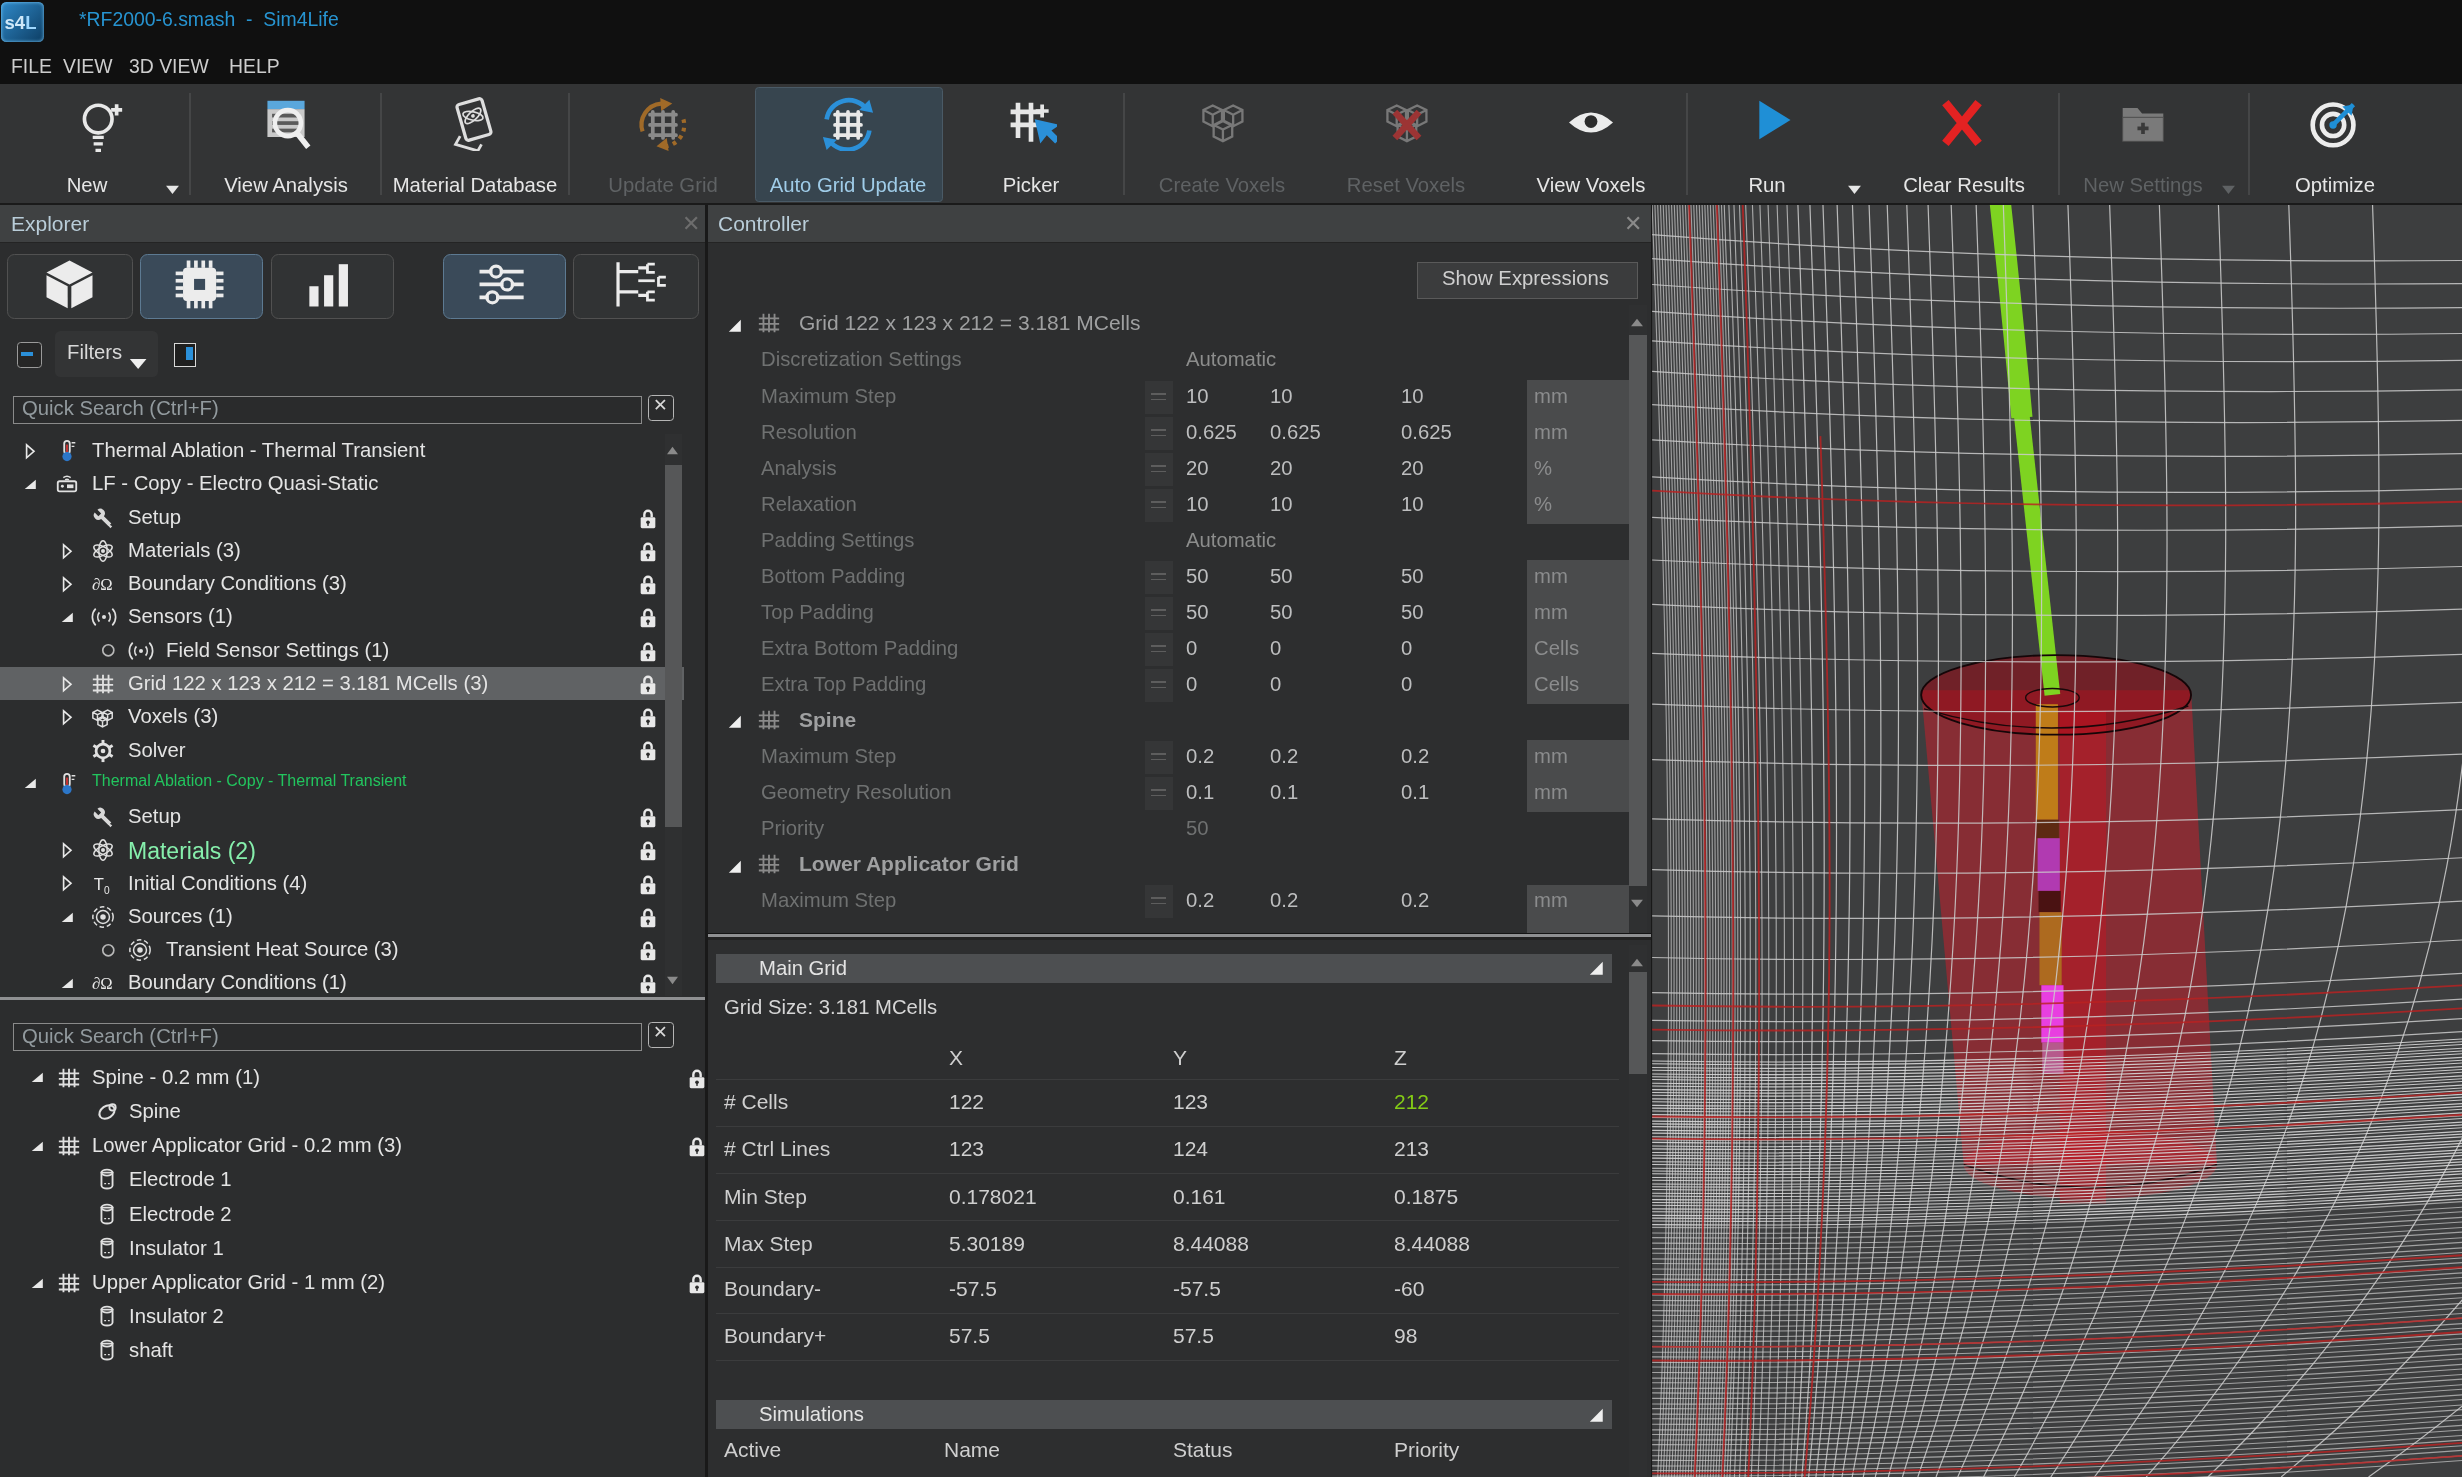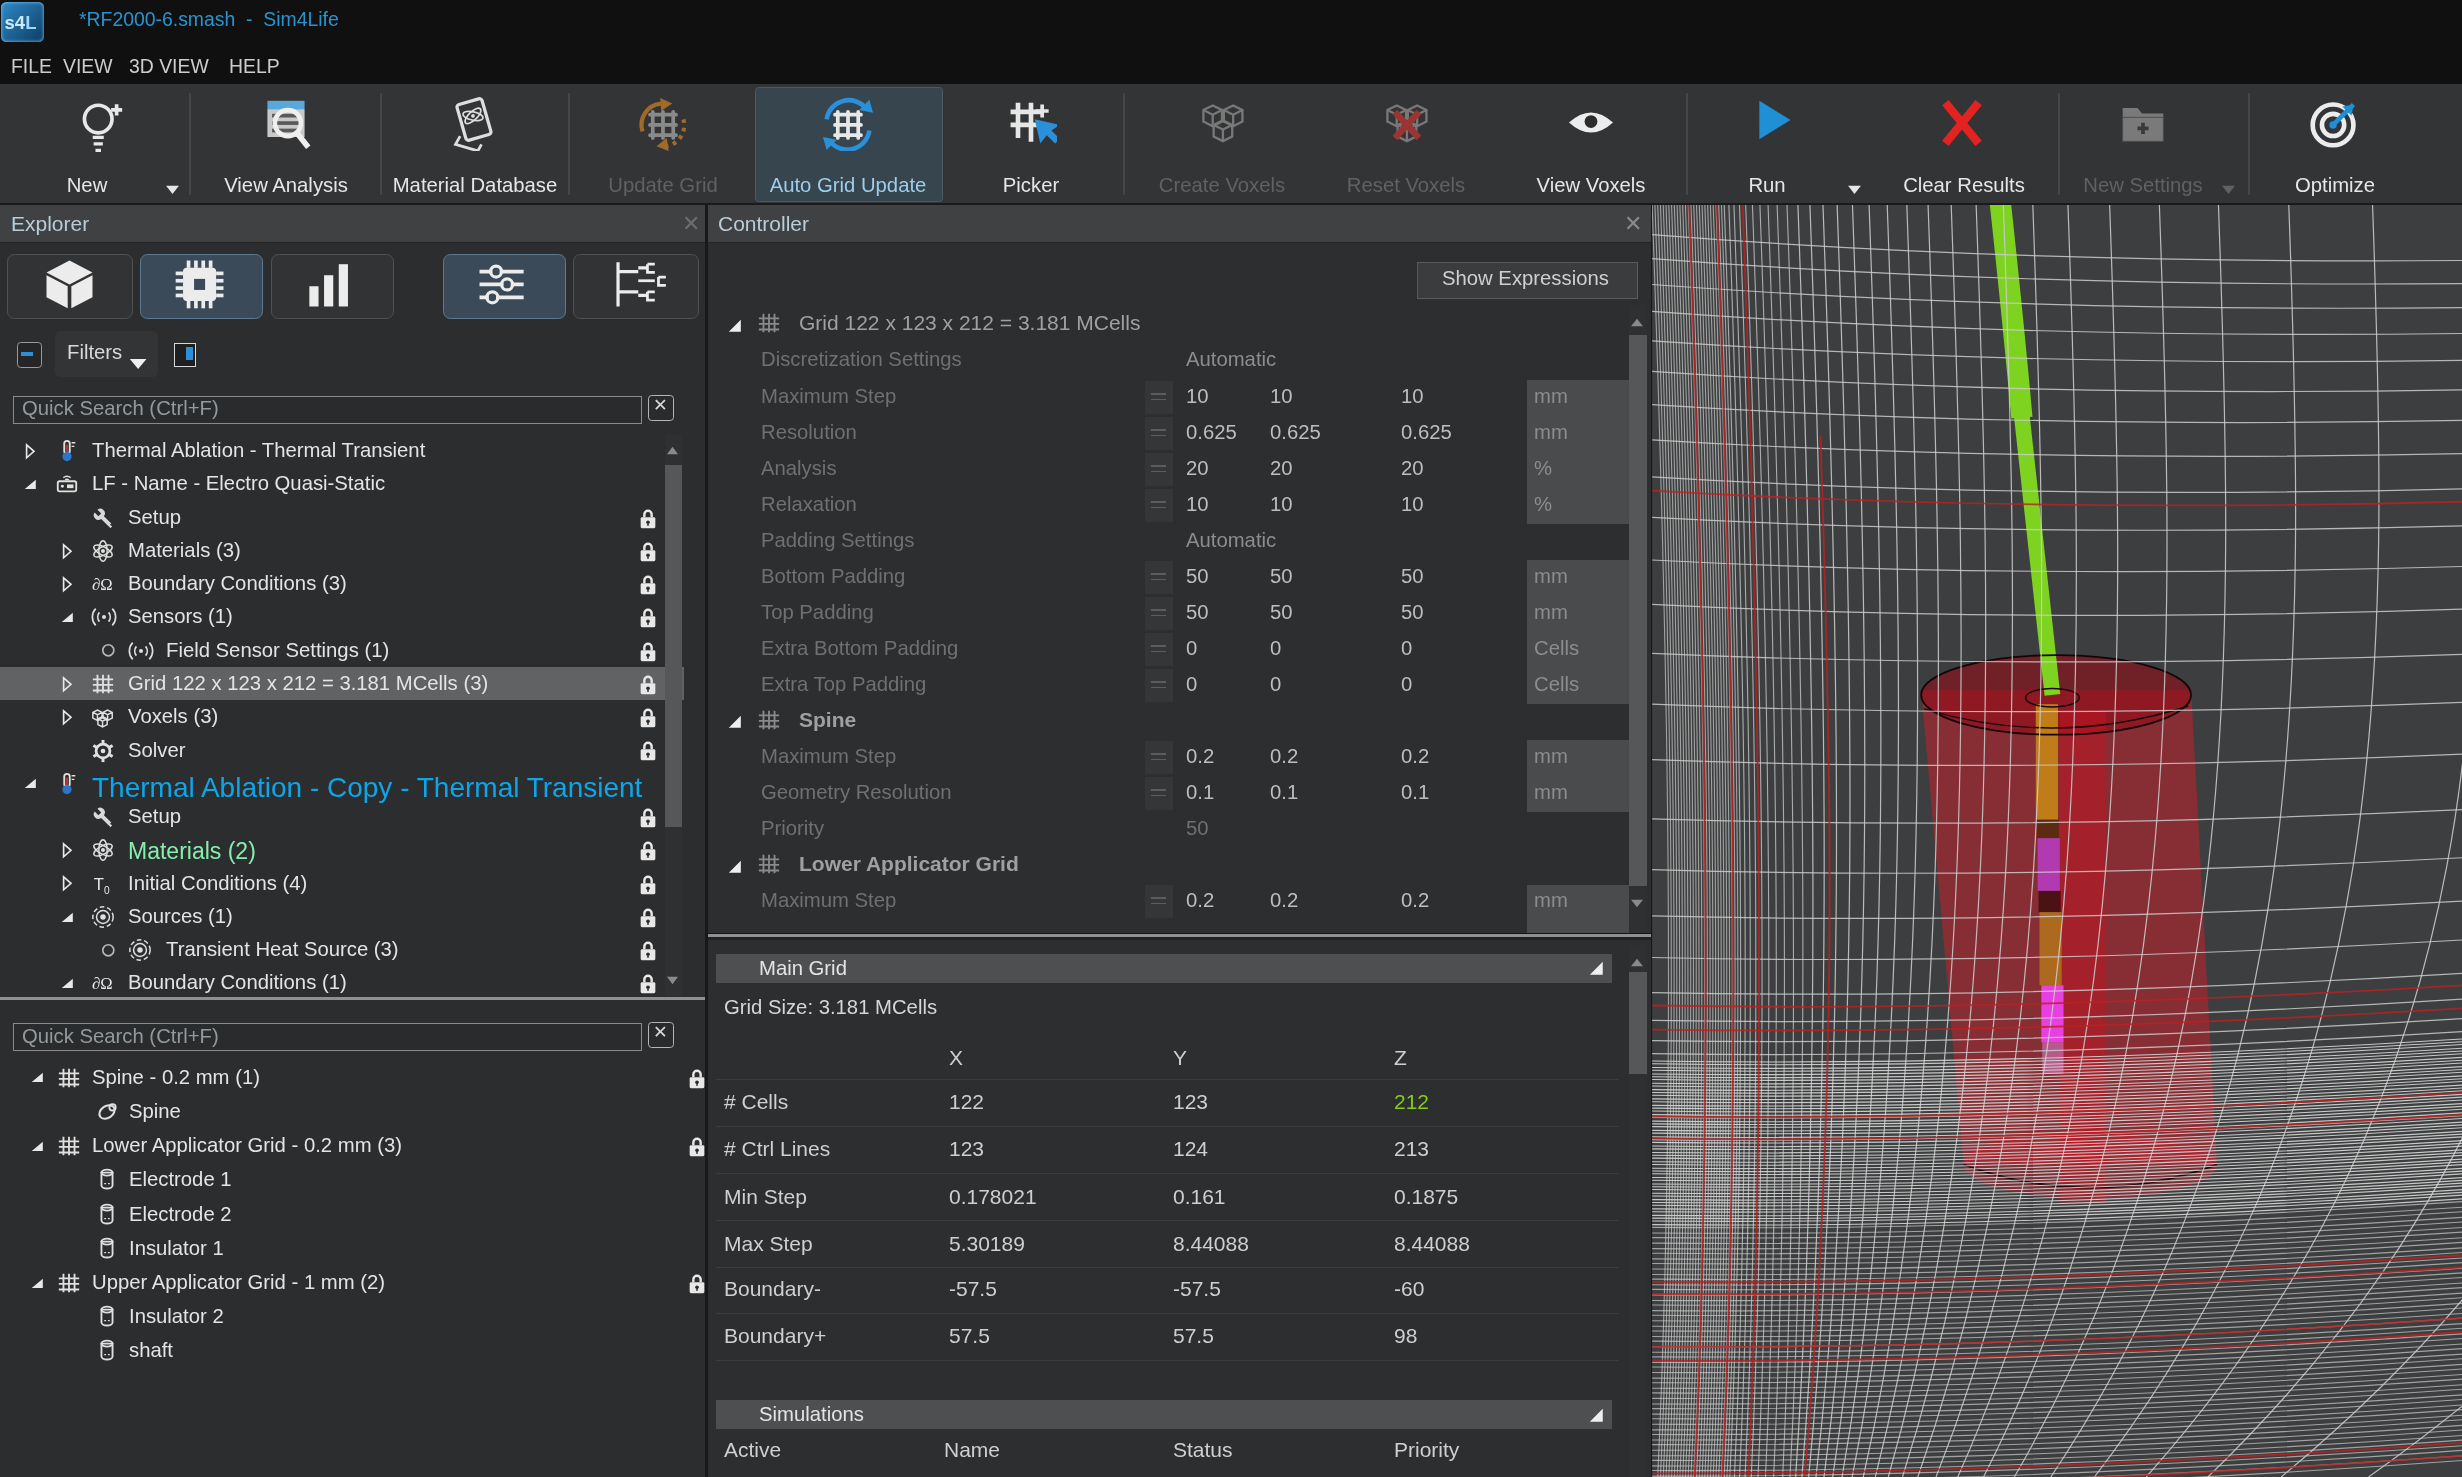--- a/index.html
+++ b/index.html
@@ -199,21 +199,21 @@
     <div class="txt" style="left:92px;top:439px;font-size:20.3px;color:#e4e4e4">Thermal Ablation - Thermal Transient</div>
     <div class="abs" style="left:22px;top:476px"><svg width="16.6" height="16.6" viewBox="0 0 18 18">
         <path d="M15 4 L15 14 L3 14z" fill="#e8e8e8"></path>
       </svg></div>
     <div class="abs" style="left:55px;top:472px"><svg width="24" height="24" viewBox="0 0 26 26" style="">
         <rect x="3" y="10" width="20" height="11" rx="2" fill="none" stroke="#e0e0e0" stroke-width="2"></rect>
 <circle cx="8" cy="15.5" r="1.6" fill="#e0e0e0"></circle>
         <rect x="13" y="13.5" width="7" height="4" fill="#e0e0e0"></rect>
 <path d="M9 6 q4 -3 8 0 M11 8.5 q2 -1.5 4 0" stroke="#e0e0e0" stroke-width="1.6" fill="none"></path>
       </svg></div>
-    <div class="txt" style="left:92px;top:472px;font-size:20.3px;color:#e4e4e4">LF - Name - Electro Quasi-Static</div>
+    <div class="txt" style="left:92px;top:472px;font-size:20.3px;color:#e4e4e4">LF - Copy - Electro Quasi-Static</div>
     <div class="abs" style="left:91px;top:506px"><svg width="24" height="24" viewBox="0 0 26 26" style="">
         <path d="M7 4 l4 4 -3 3 -4 -4 a5 5 0 0 0 7 7 l8 8 3 -3 -8 -8 a5 5 0 0 0 -7 -7z" fill="#d8d8d8"></path>
 <path d="M16 18 l5 6 2 -2z" fill="#d8d8d8"></path>
       </svg></div>
     <div class="txt" style="left:128px;top:506px;font-size:20.3px;color:#e4e4e4">Setup</div>
     <div class="abs" style="left:637px;top:507px"><svg width="22" height="24" viewBox="0 0 24 26" style="">
         <rect x="4" y="11" width="16" height="12" rx="1.5" fill="#e8e8e8"></rect>
 <path d="M8 11 v-3 a4 4 0 0 1 8 0 v3" fill="none" stroke="#e8e8e8" stroke-width="2.6"></path>
 <circle cx="12" cy="16.5" r="2" fill="#2c2c2c"></circle>
         <rect x="11.2" y="17" width="1.6" height="3.5" fill="#2c2c2c"></rect>
@@ -323,21 +323,21 @@
       </svg></div>
     <div class="abs" style="left:22px;top:775px"><svg width="16.6" height="16.6" viewBox="0 0 18 18">
         <path d="M15 4 L15 14 L3 14z" fill="#e8e8e8"></path>
       </svg></div>
     <div class="abs" style="left:55px;top:772px"><svg width="24" height="24" viewBox="0 0 26 26" style="">
         <rect x="10" y="2" width="6" height="14" rx="3" fill="none" stroke="#e0e0e0" stroke-width="2"></rect>
 <rect x="12" y="6" width="2" height="9" fill="#cc3333"></rect>
 <circle cx="13" cy="19" r="5" fill="#2c76c8"></circle>
         <path d="M18 4h4M18 8h3" stroke="#e0e0e0" stroke-width="1.5"></path>
       </svg></div>
-    <div class="txt" style="left:92px;top:772px;font-size:28px;color:#0ea5e9">Thermal Ablation - Copy - Thermal Transient</div>
+    <div class="txt" style="left:92px;top:772px;font-size:16px;color:#22c55e">Thermal Ablation - Copy - Thermal Transient</div>
     <div class="abs" style="left:91px;top:805px"><svg width="24" height="24" viewBox="0 0 26 26" style="">
         <path d="M7 4 l4 4 -3 3 -4 -4 a5 5 0 0 0 7 7 l8 8 3 -3 -8 -8 a5 5 0 0 0 -7 -7z" fill="#d8d8d8"></path>
 <path d="M16 18 l5 6 2 -2z" fill="#d8d8d8"></path>
       </svg></div>
     <div class="txt" style="left:128px;top:805px;font-size:20.3px;color:#e4e4e4">Setup</div>
     <div class="abs" style="left:637px;top:806px"><svg width="22" height="24" viewBox="0 0 24 26" style="">
         <rect x="4" y="11" width="16" height="12" rx="1.5" fill="#e8e8e8"></rect>
 <path d="M8 11 v-3 a4 4 0 0 1 8 0 v3" fill="none" stroke="#e8e8e8" stroke-width="2.6"></path>
 <circle cx="12" cy="16.5" r="2" fill="#2c2c2c"></circle>
         <rect x="11.2" y="17" width="1.6" height="3.5" fill="#2c2c2c"></rect>

